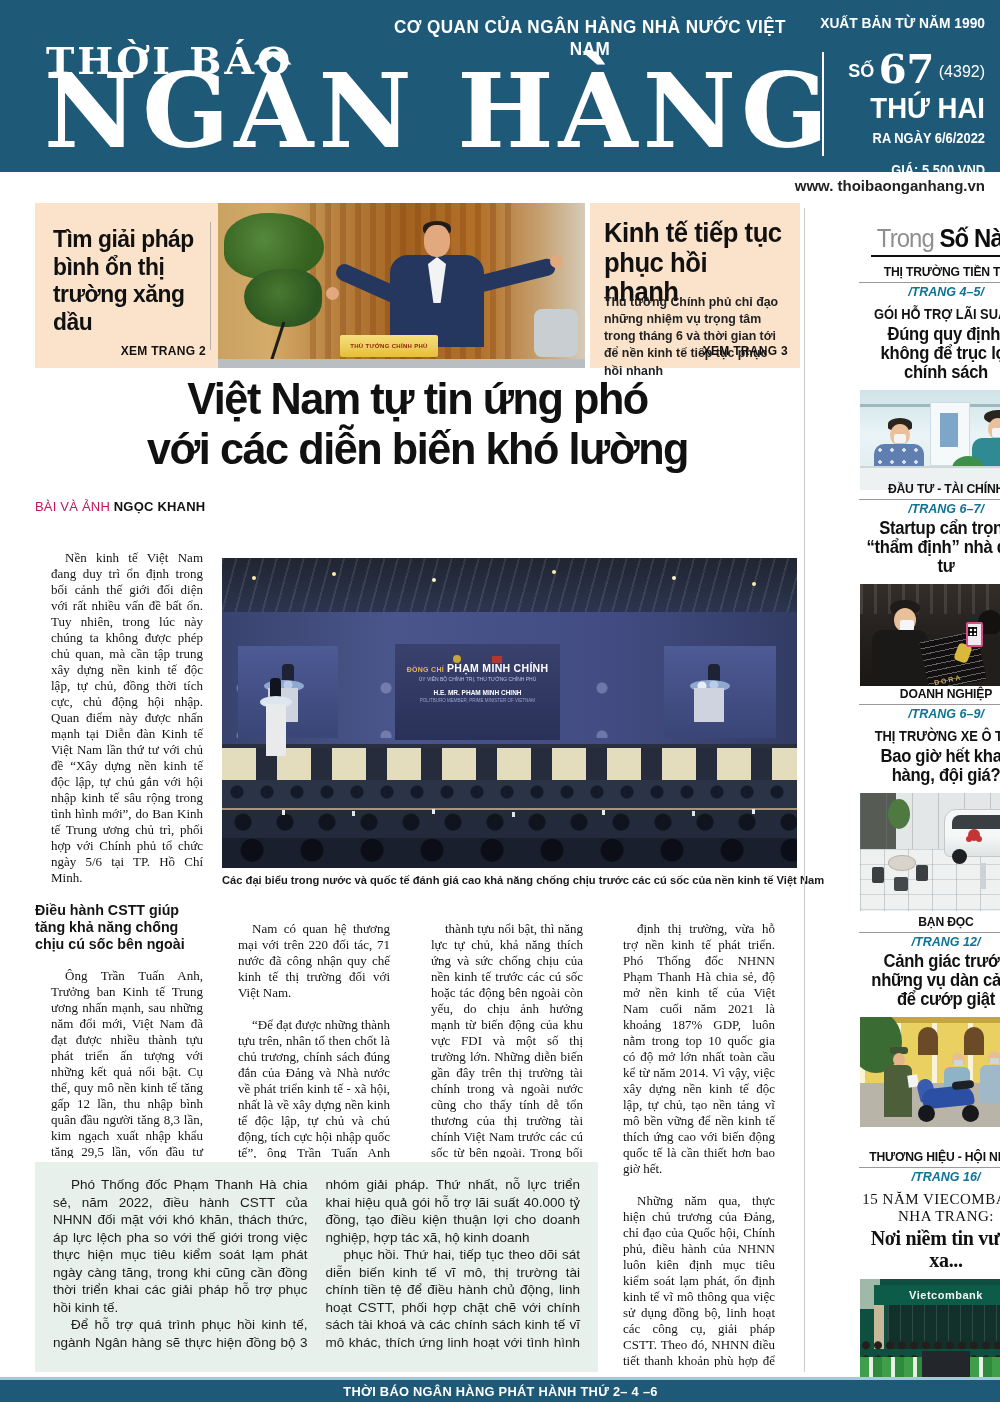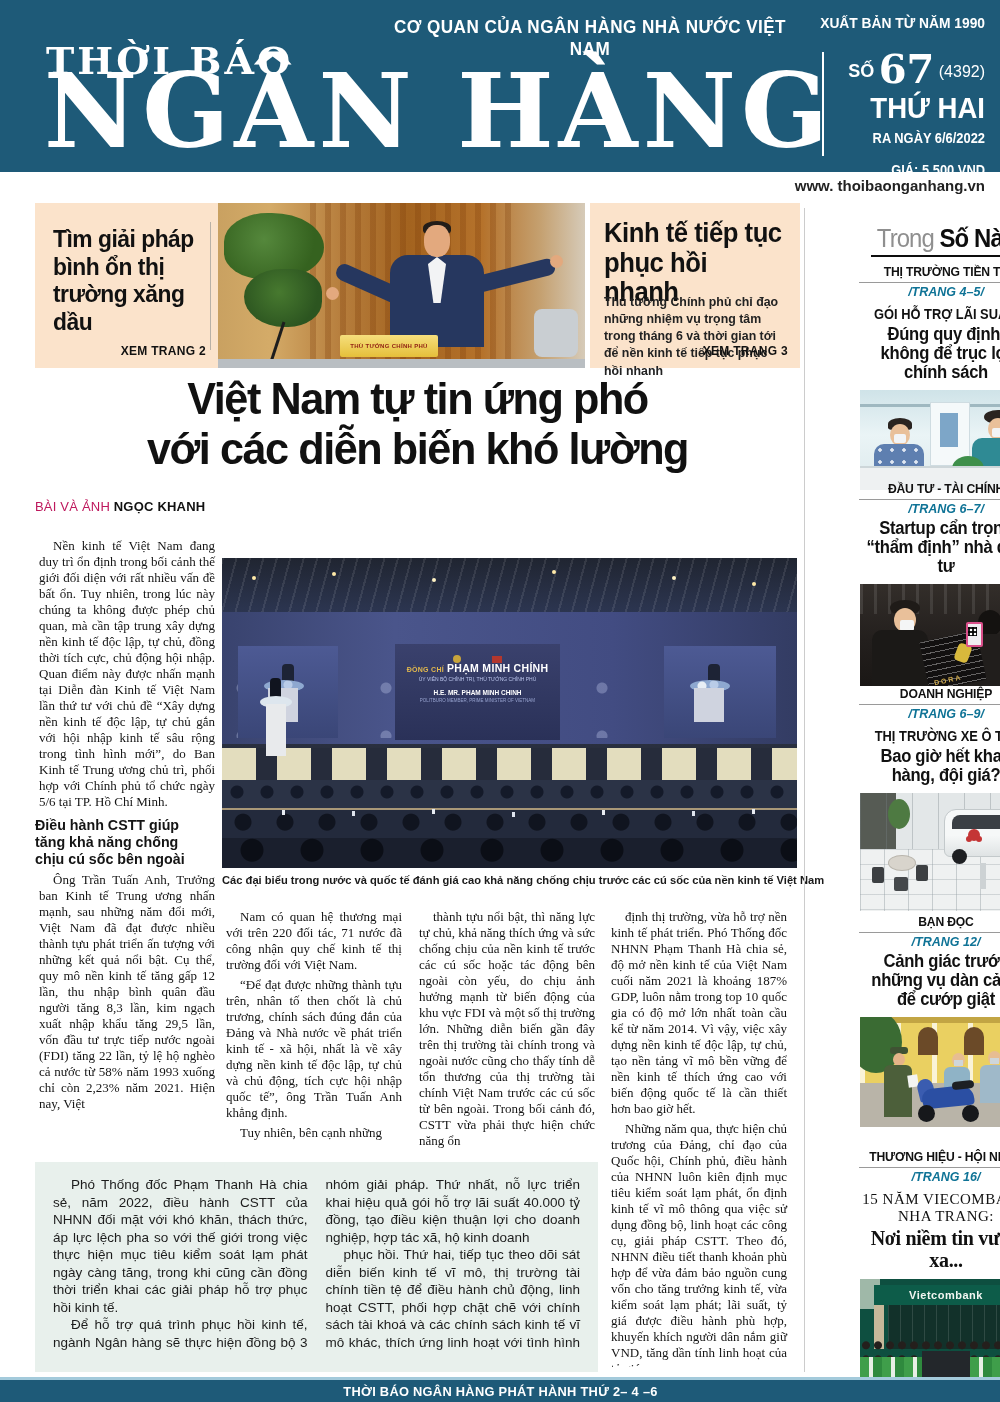--- a/index.html
+++ b/index.html
@@ -176,21 +176,21 @@
   .vcb-suits{position:absolute;left:62px;top:72px;width:48px;height:34px;background:#23272b;}
   .vcb-steps{position:absolute;left:0;bottom:0;width:100%;height:9px;background:#aeb0ac;border-top:2px solid #c9cbc7;}
   
   .main-headline{position:absolute;left:35px;top:374px;width:765px;text-align:center;font-weight:bold;
                  font-size:45px;line-height:50px;letter-spacing:-1.5px;transform:scaleX(.96);transform-origin:center;}
   .byline{position:absolute;left:35px;top:499px;font-size:13px;letter-spacing:.2px;}
   .byline .b1{color:#be185d;}
   .byline .b2{font-weight:bold;}
   .bodycol{position:absolute;width:184px;font-family:"Liberation Serif",serif;font-size:13px;line-height:16px;
            text-align:justify;color:#141414;overflow:hidden;}
-  .bodycol p{margin:4px;text-indent:14px;}
+  .bodycol p{margin:16px;text-indent:14px;}
   .col1{left:35px;top:534px;height:624px;}
   .col2{left:222px;top:905px;height:253px;}
   .col3{left:415px;top:905px;height:253px;}
   .col4{left:607px;top:905px;height:462px;}
   .subhead{font-family:"Liberation Sans",sans-serif;font-weight:bold;font-size:15px;line-height:1.12;
            text-align:left;margin:7px 0 5px;transform:scaleX(.95);transform-origin:left;}
   .continued{font-family:"Liberation Sans",sans-serif;font-weight:bold;font-size:12.5px;text-align:right;margin-top:12px;}
   .caption{position:absolute;left:222px;top:874px;width:575px;font-weight:bold;font-size:11.5px;color:#1a1a1a;
            transform:scaleX(.97);transform-origin:left;white-space:nowrap;}
   

